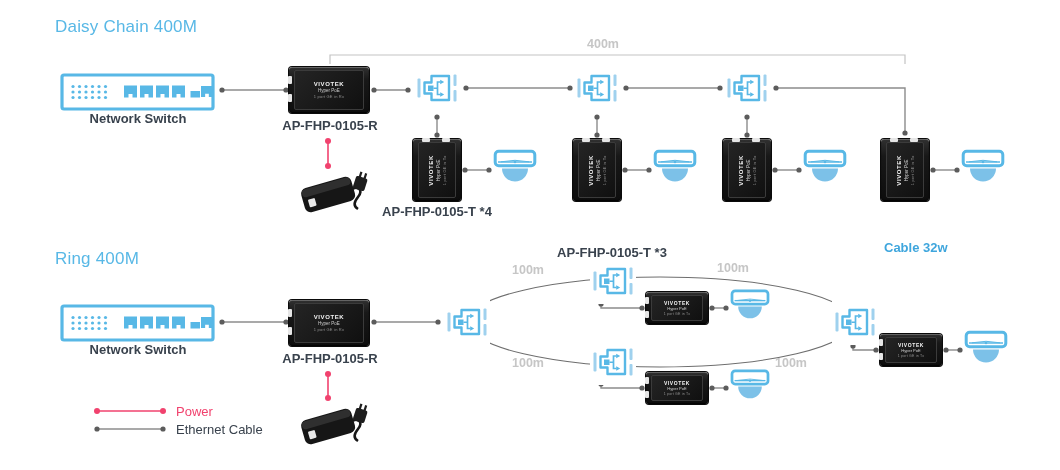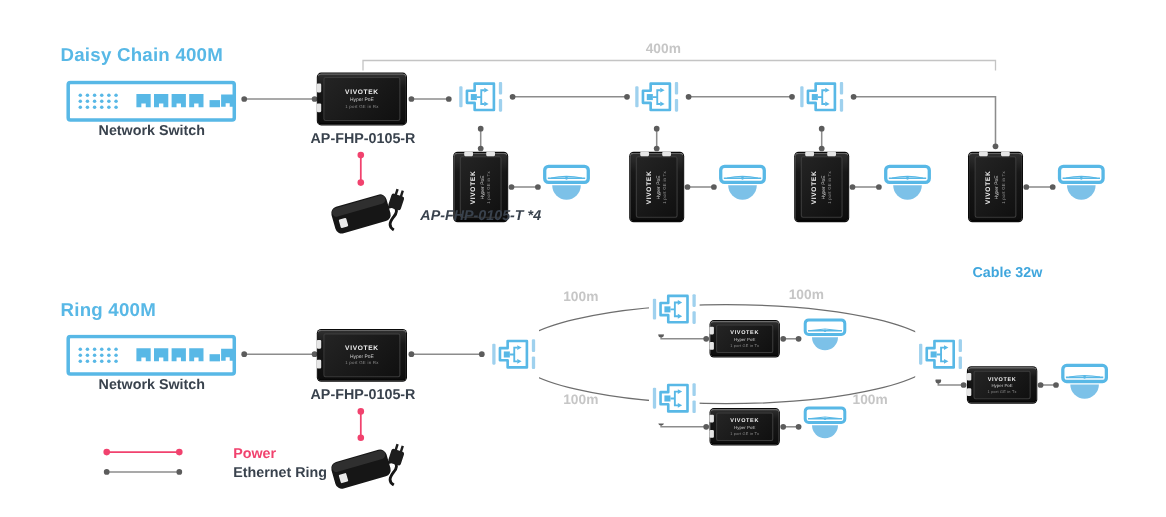--- a/index.html
+++ b/index.html
@@ -3,24 +3,24 @@
 <meta charset="utf-8">
 <style>
   html,body{margin:0;padding:0;background:#fff;}
   body{font-family:"Liberation Sans",sans-serif;}
   .canvas{position:relative;width:1060px;height:470px;background:#fff;overflow:hidden;}
   .wires{position:absolute;left:0;top:0;z-index:1;}
   .abs{position:absolute;}
   .icon{position:absolute;z-index:2;display:block;}
   .icon.bgwhite{background:#fff;}
   .label{position:absolute;z-index:3;font-weight:bold;font-size:13px;color:#39424d;text-align:center;line-height:1.1;}
-  .title{position:absolute;z-index:3;font-size:17px;font-weight:bold;color:#58b8e6;letter-spacing:.2px;margin-top:23px;}
+  .title{position:absolute;z-index:3;font-size:17px;font-weight:normal;color:#58b8e6;letter-spacing:.2px;}
   .dist{position:absolute;z-index:3;font-size:12.5px;font-weight:bold;color:#c6c6c6;text-align:left;}
   .note{position:absolute;z-index:3;font-size:13px;font-weight:bold;color:#3fa6dd;line-height:18px;}
-  .legend-label{font-size:13px;font-weight:bold;margin-left:36px;}
+  .legend-label{font-size:13px;font-weight:normal;}
   .legend-power{color:#f1426e;}
   .legend-eth{color:#39424d;}
 
   
   .dev{position:absolute;z-index:2;background:linear-gradient(180deg,#313131 0%,#181818 28%,#0d0d0d 100%);
        border-radius:3px;box-shadow:inset 0 1px 0 rgba(255,255,255,.25),inset 0 -1px 1px rgba(0,0,0,.85),0 0 0 1px #0a0a0a;
        display:flex;align-items:center;justify-content:center;}
   .dev .face{position:absolute;inset:3px 5px;border:1px solid #3b3b3b;border-radius:2px;
        background:linear-gradient(135deg,#242424,#101010);}
   .dev-text{position:relative;z-index:1;text-align:center;line-height:1.3;}
@@ -266,21 +266,21 @@
   <div class="dev dev-v" style="left:881px;top:139px;width:48px;height:62px;">
     <span class="notch n1"></span>
       <span class="notch n2"></span>
     <span class="face"></span>
     <div class="dev-text">
         <div class="brand">VIVOTEK</div>
         <div class="model">Hyper PoE</div>
         <div class="ports">1 port GE in Tx</div>
       </div>
   </div>
-  <div class="label" style="left:377px;top:189px;width:120px;font-style:italic;">AP-FHP-0105-T *4</div>
+  <div class="label" style="left:377px;top:205px;width:120px;">AP-FHP-0105-T *4</div>
 
   <svg class="icon" style="left:493px;top:149px;" width="44" height="40">
       <use href="#sym-camera"></use>
     </svg>
   <svg class="icon" style="left:653px;top:149px;" width="44" height="40">
       <use href="#sym-camera"></use>
     </svg>
   <svg class="icon" style="left:803px;top:149px;" width="44" height="40">
       <use href="#sym-camera"></use>
     </svg>
@@ -304,20 +304,21 @@
         <div class="model">Hyper PoE</div>
         <div class="ports">1 port GE in Rx</div>
       </div>
   </div>
   <div class="label" style="left:268px;top:352px;width:124px;">AP-FHP-0105-R</div>
 
   <svg class="icon" style="left:296px;top:396px;" width="76" height="56">
       <use href="#sym-adapter"></use>
     </svg>
 
+  <div class="label" style="left:542px;top:246px;width:140px;">AP-FHP-0105-T *3</div>
   <div class="note" style="left:884px;top:239px;">
     <div>Cable 32w</div>
   </div>
 
   <div class="dist" style="left:512px;top:263px;width:56px;">100m</div>
   <div class="dist" style="left:717px;top:261px;width:56px;">100m</div>
   <div class="dist" style="left:512px;top:356px;width:56px;">100m</div>
   <div class="dist" style="left:775px;top:356px;width:56px;">100m</div>
 
   <svg class="icon bgwhite" style="left:444px;top:299px;" width="46" height="46">
@@ -368,15 +369,15 @@
       <use href="#sym-camera"></use>
     </svg>
   <svg class="icon" style="left:730px;top:368px;" width="40" height="38">
       <use href="#sym-camera"></use>
     </svg>
   <svg class="icon" style="left:964px;top:330px;" width="44" height="40">
       <use href="#sym-camera"></use>
     </svg>
 
   <div class="abs legend-label legend-power" style="left:176px;top:404px;z-index:3;">Power</div>
-  <div class="abs legend-label legend-eth" style="left:176px;top:422px;z-index:3;">Ethernet Ring</div>
+  <div class="abs legend-label legend-eth" style="left:176px;top:422px;z-index:3;">Ethernet Cable</div>
 
 </div>
 
 </body></html>

